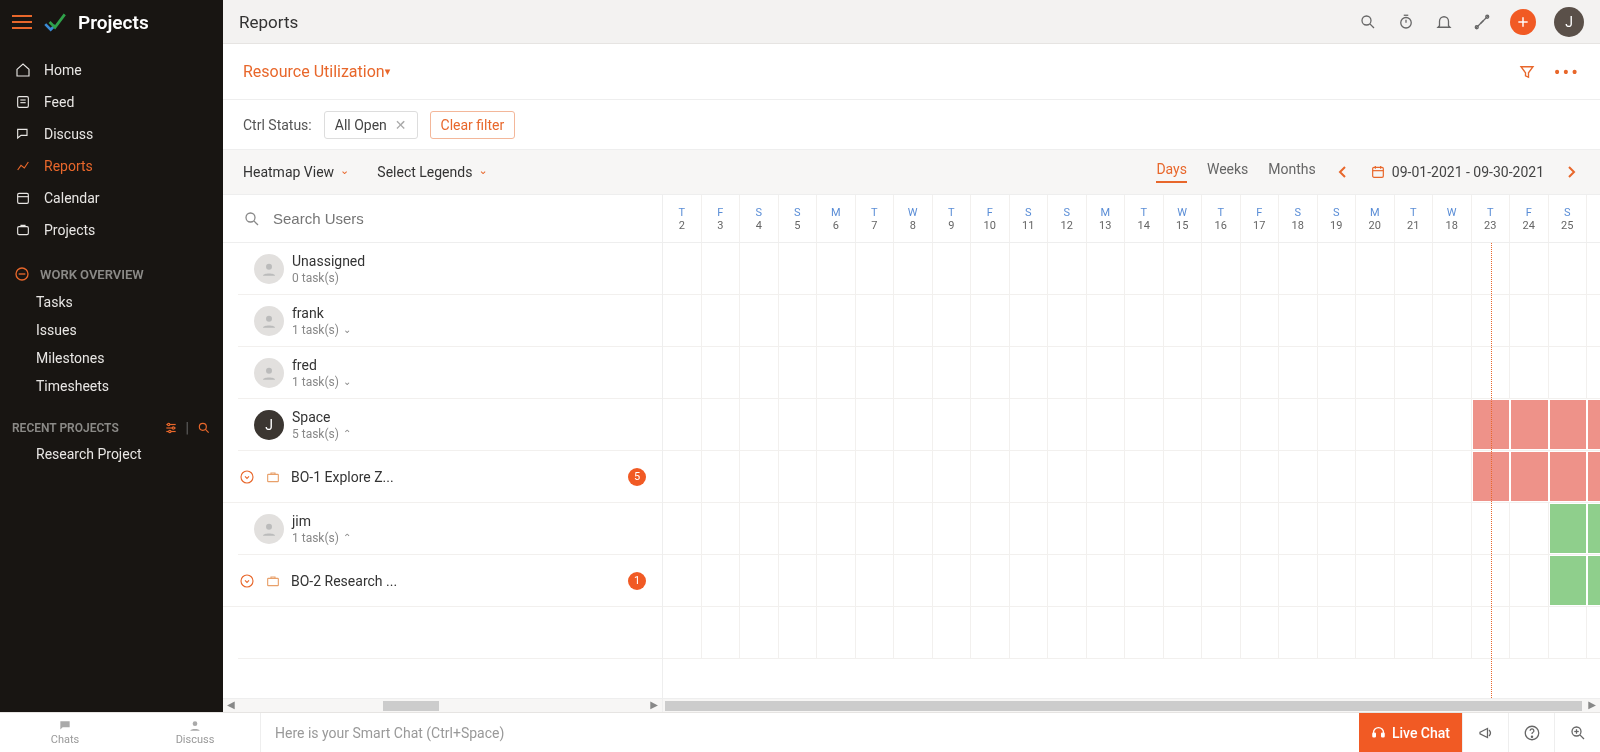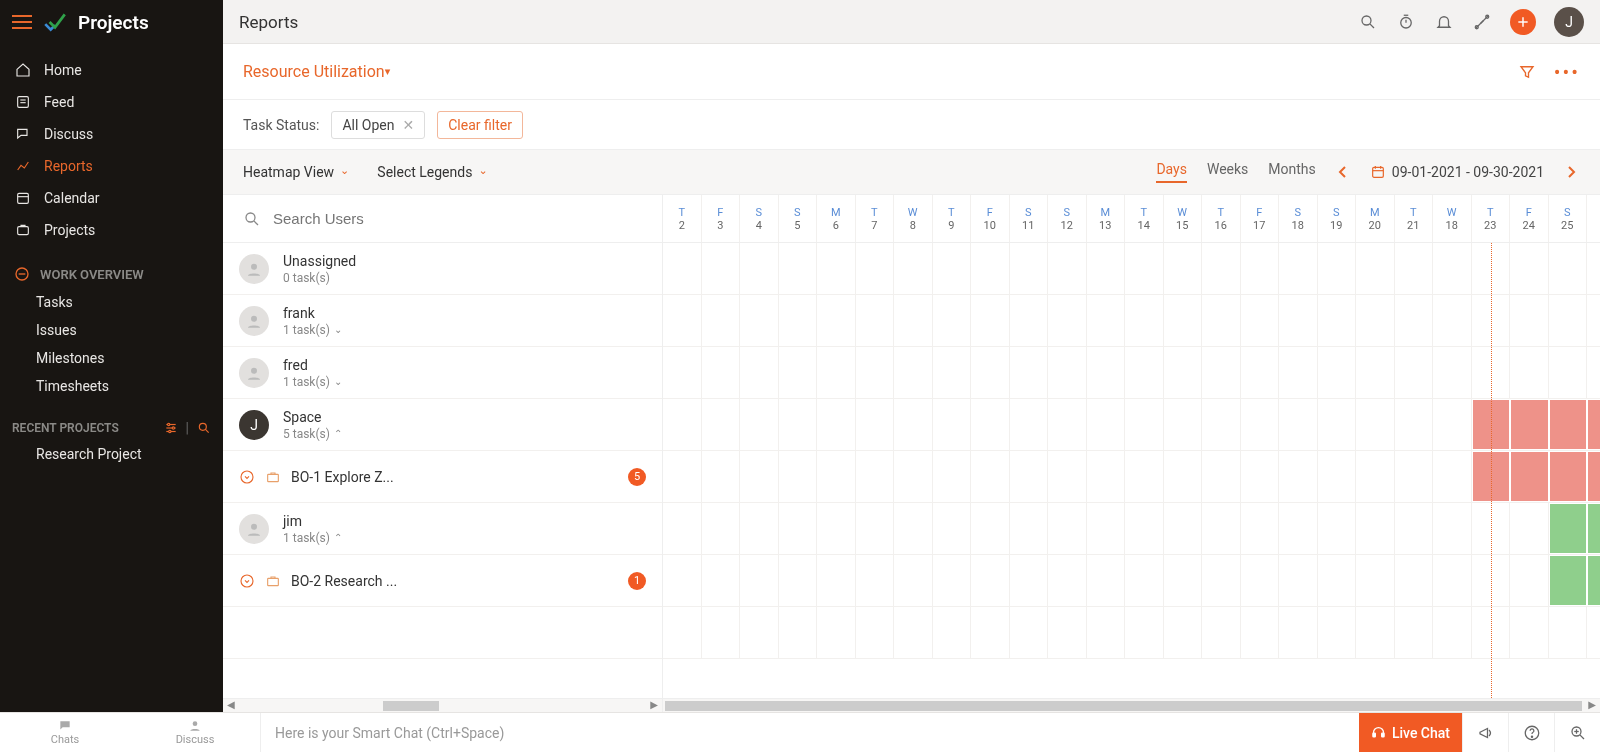--- a/index.html
+++ b/index.html
@@ -55,21 +55,21 @@
   .zoom-item.active { color:#e8672b; border-bottom:2px solid #e8672b;}
   .date-range { display:flex; align-items:center; gap:6px; color:#444;}
   .cal-icn { color:#e8672b;}
   .arrow { color:#999; cursor:pointer; padding:0 4px;}
 
   
   .grid-wrap { flex:1; display:flex; min-height:0; overflow:hidden; border-top:1px solid #eee; position:relative;}
   .leftcol { width:440px; border-right:1px solid #eee; display:flex; flex-direction:column; overflow:hidden;}
   .search-row { height:48px; border-bottom:1px solid #eee; display:flex; align-items:center; gap:12px; padding:0 20px; color:#999;}
   .search-row input { border:none; outline:none; font-size:15px; color:#555; flex:1;}
-  .user-row { height:52px; border-bottom:1px solid #f2f0ee; display:flex; align-items:center; padding:0 16px; gap:14px;}
+  .user-row { height:52px; border-bottom:1px solid #f2f0ee; display:flex; align-items:center; padding:0 16px; gap:8px;margin-left:15px;}
   .user-row .av { width:30px; height:30px; border-radius:50%; background:#e2e0de; display:flex; align-items:center; justify-content:center; color:#fff;}
   .user-row .av.james { background:#3b3631;}
   .user-info { display:flex; flex-direction:column; gap:2px;}
   .uname { color:#333;}
   .utasks { color:#888; font-size:12px; display:flex; align-items:center; gap:4px;}
   .task-row { height:52px; border-bottom:1px solid #f2f0ee; display:flex; align-items:center; padding:0 16px; gap:10px;}
   .badge { background:#f15a24; color:#fff; border-radius:9px; min-width:18px; height:18px; display:flex; align-items:center; justify-content:center; font-size:11px; padding:0 5px;}
   .task-name { flex:1; overflow:hidden; text-overflow:ellipsis; white-space:nowrap; }
   .circ-chev { color:#e8672b; }
   .proj-icn { color:#e8a06a; }
@@ -269,21 +269,21 @@
         <span>
               <svg width="18" height="18" viewBox="0 0 24 24" stroke="#e8672b" stroke-width="1.8" fill="none">
                 <path d="M4 5 h16 l-6 8 v6 l-4 -2 v-4 z"></path>
               </svg>
             </span>
         <span style="color:#e8672b; font-size:20px; letter-spacing:2px;">•••</span>
       </div>
     </div>
 
     <div class="filter-bar">
-      <span class="lbl">Task Status:</span>
+      <span class="lbl">Ctrl Status:</span>
       <div class="chip">
         <span>All Open</span>
         <span style="color:#aaa;">✕</span>
       </div>
       <div class="clear-chip">Clear filter</div>
     </div>
 
     <div class="view-bar">
       <div class="view-left">
         <div class="dd">

